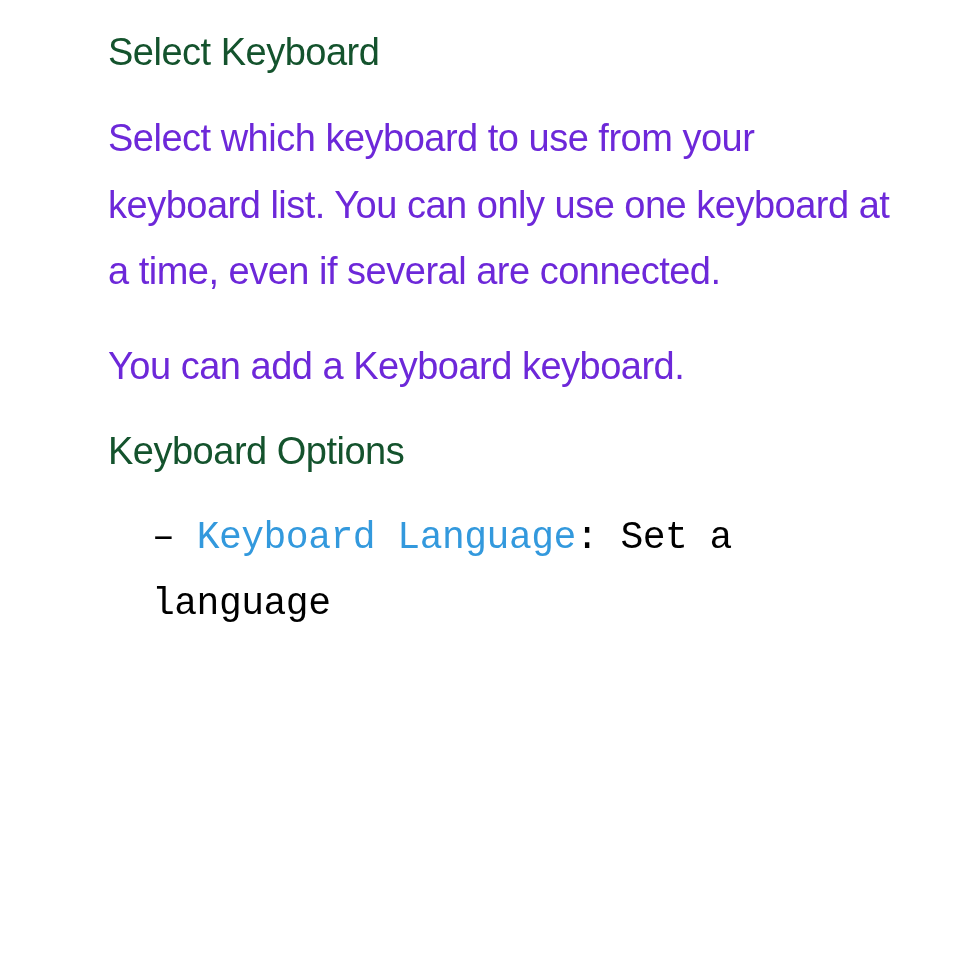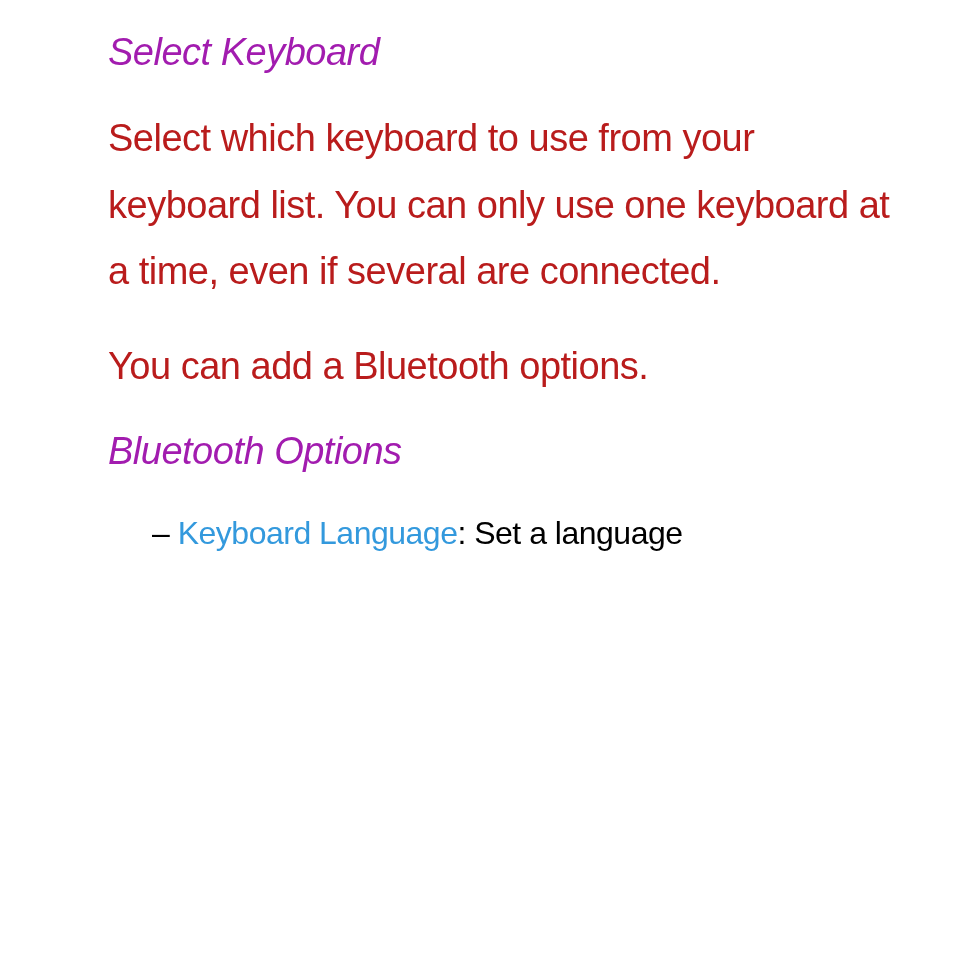--- a/index.html
+++ b/index.html
@@ -8,63 +8,63 @@
       background: #ffffff;
       font-family: "Helvetica Neue", Helvetica, Arial, sans-serif;
       width: 954px;
       height: 977px;
       overflow: hidden;
     }
     .content {
       padding: 28px 50px 0 108px;
     }
     .link-heading {
-      color: #a21caf;
+      color: #14532d;
       font-size: 38px;
       line-height: 1.3;
       margin: 0 0 28px 0;
       font-weight: 400;
       letter-spacing: -0.5px;
-      font-style: italic;
     }
     .body-text {
-      color: #b91c1c;
+      color: #6d28d9;
       font-size: 38px;
       line-height: 1.75;
       margin: 0 0 28px 0;
       font-weight: 400;
       letter-spacing: -0.5px;
     }
     .list-item {
       color: #000000;
-      font-size: 32px;
+      font-size: 38px;
       line-height: 1.75;
       margin: 0;
       padding-left: 44px;
       font-weight: 400;
       letter-spacing: -0.5px;
+      font-family: Liberation Mono, monospace;
     }
     .list-label {
       color: #3399dd;
     }
     .dash {
       color: #000000;
     }
   </style>
 </head>
 <body>
 
 <div class="content">
 
   <p class="link-heading">Select Keyboard</p>
   <p class="body-text">Select which keyboard to use from your keyboard list. You can only use one keyboard at a time, even if several are connected.</p>
 
-  <p class="body-text">You can add a Bluetooth options.</p>
+  <p class="body-text">You can add a Keyboard keyboard.</p>
 
-  <p class="link-heading">Bluetooth Options</p>
+  <p class="link-heading">Keyboard Options</p>
 
   <p class="list-item">
     <span class="dash">–</span>
     <span> </span>
     <span class="list-label">Keyboard Language</span><span>: Set a language</span>
   </p>
 
 </div>
 
 </body></html>

